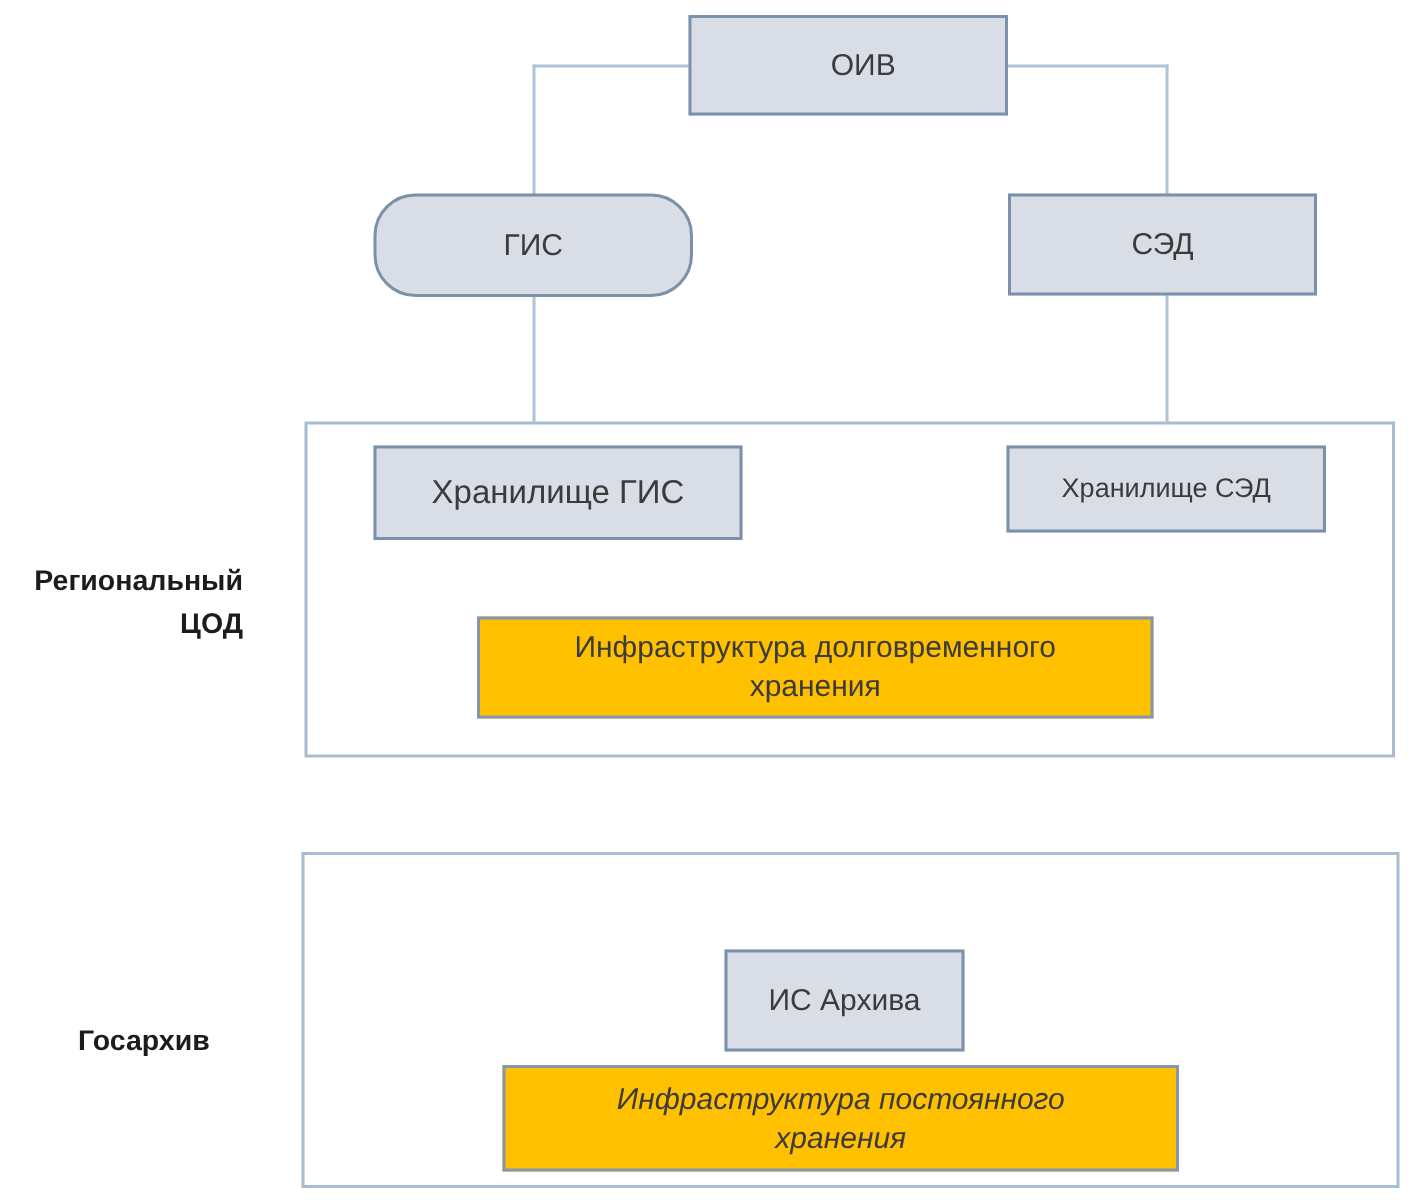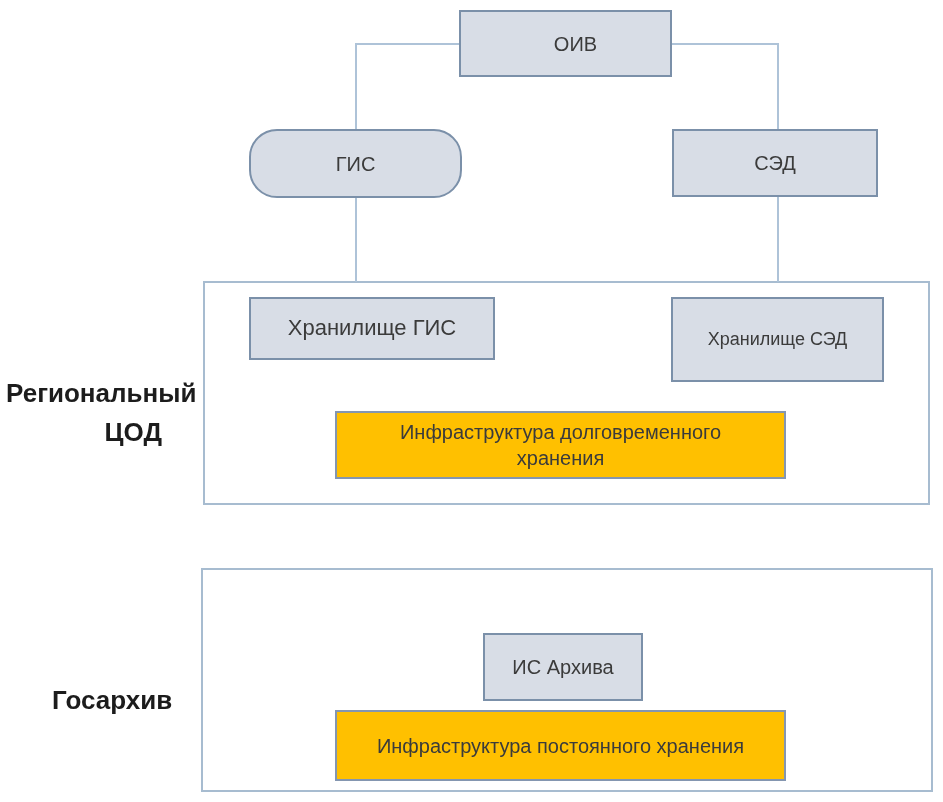--- a/index.html
+++ b/index.html
@@ -43,35 +43,35 @@
     border:2px solid var(--container-border);
   }
   .connector{
     position:absolute;
     background:var(--connector);
   }
   .side-label{
     position:absolute;
     color:var(--label-text);
     font-weight:bold;
-    font-size:26px;
+    font-size:19px;
     line-height:1.5;
   }
   .label-regional{ left:6px; top:374px; width:156px; text-align:right; }
   .label-gosarchive{ left:52px; top:681px; width:130px; text-align:left; }
 
   
   .n-oiv        { left:459px; top:10px;  width:213px; height:67px;padding-left:20px; }
   .n-gis        { left:249px; top:129px; width:213px; height:69px;border-radius:28px; }
   .n-sed        { left:672px; top:129px; width:206px; height:68px; }
   .n-storage-gis{ left:249px; top:297px; width:246px; height:63px; font-size:22px; }
-  .n-storage-sed{ left:671px; top:297px; width:213px; height:85px; font-size:18px; }
-  .n-longterm   { left:335px; top:411px; width:451px; height:68px; }
+  .n-storage-sed{ left:671px; top:297px; width:213px; height:58px; font-size:18px; }
+  .n-longterm   { left:318px; top:411px; width:451px; height:68px; }
   .n-isarchive  { left:483px; top:633px; width:160px; height:68px; }
-  .n-permanent  { left:335px; top:710px; width:451px; height:71px; }
+  .n-permanent  { left:335px; top:710px; width:451px; height:71px;font-style:italic; }
 
   
   .c-regional  { left:203px; top:281px; width:727px; height:224px; }
   .c-gosarchive{ left:201px; top:568px; width:732px; height:224px; }
 
   
   .e-oiv-left-h { left:355px; top:43px;  width:105px; height:2px; }
   .e-oiv-right-h{ left:671px; top:43px;  width:108px; height:2px; }
   .e-gis-top-v  { left:355px; top:43px;  width:2px;   height:87px; }
   .e-sed-top-v  { left:777px; top:43px;  width:2px;   height:87px; }

